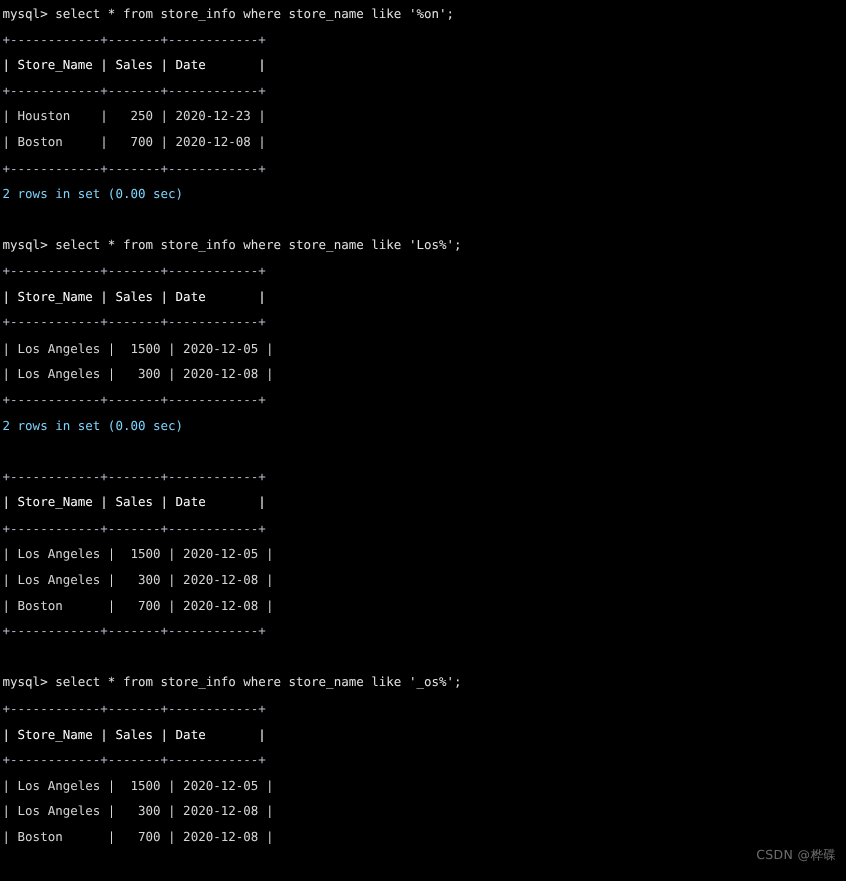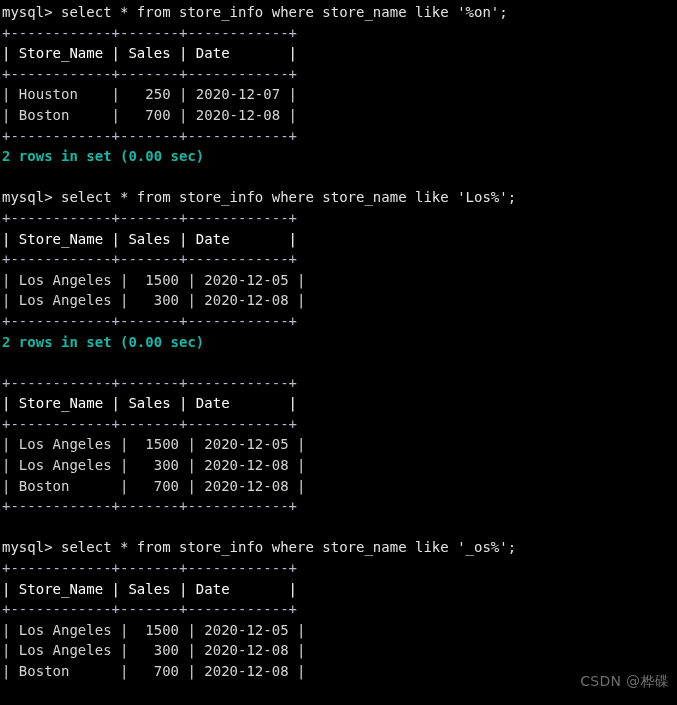--- a/index.html
+++ b/index.html
@@ -20,59 +20,59 @@
     height: 705px;
     background: #000000;
     padding: 0;
     box-sizing: border-box;
   }
   .term-body {
     padding: 2px 0 0 2px;
   }
   .line {
     font-family: "DejaVu Sans Mono", "Liberation Mono", monospace;
-    font-size: 14px;
+    font-size: 10px;
     line-height: 20.6px;
     height: 20.6px;
     letter-spacing: 0px;
     white-space: pre;
     color: #d8d8d8;
     margin: 0;
     padding: 0;
   }
   .line.prompt { color: #e2e2e2; }
   .line.rule   { color: #b8b8c8; }
   .line.head   { color: #ffffff; }
   .line.row    { color: #d4d4d4; }
-  .line.status { color: #14b8a6; font-weight: bold; }
+  .line.status { color: #7dd3fc; }
   .line.blank  { color: transparent; }
 
   .watermark {
     position: absolute;
     right: 8px;
     bottom: 14px;
     font-family: "DejaVu Sans", "Liberation Sans", sans-serif;
-    font-size: 14px;
+    font-size: 10px;
     color: #6d6d6d;
     white-space: pre;
     letter-spacing: 0.3px;
   }
 </style>
 </head>
 <body>
 
 <div id="terminal">
   <div class="term-body">
 
     <div>
       <div class="line prompt">mysql&gt; select * from store_info where store_name like '%on';</div>
       <div class="line rule">+------------+-------+------------+</div>
       <div class="line head">| Store_Name | Sales | Date       |</div>
       <div class="line rule">+------------+-------+------------+</div>
-      <div class="line row">| Houston    |   250 | 2020-12-07 |</div>
+      <div class="line row">| Houston    |   250 | 2020-12-23 |</div>
       <div class="line row">| Boston     |   700 | 2020-12-08 |</div>
       <div class="line rule">+------------+-------+------------+</div>
       <div class="line status">2 rows in set (0.00 sec)</div>
       <div class="line blank">&nbsp;</div>
     </div>
 
     <div>
       <div class="line prompt">mysql&gt; select * from store_info where store_name like 'Los%';</div>
       <div class="line rule">+------------+-------+------------+</div>
       <div class="line head">| Store_Name | Sales | Date       |</div>

